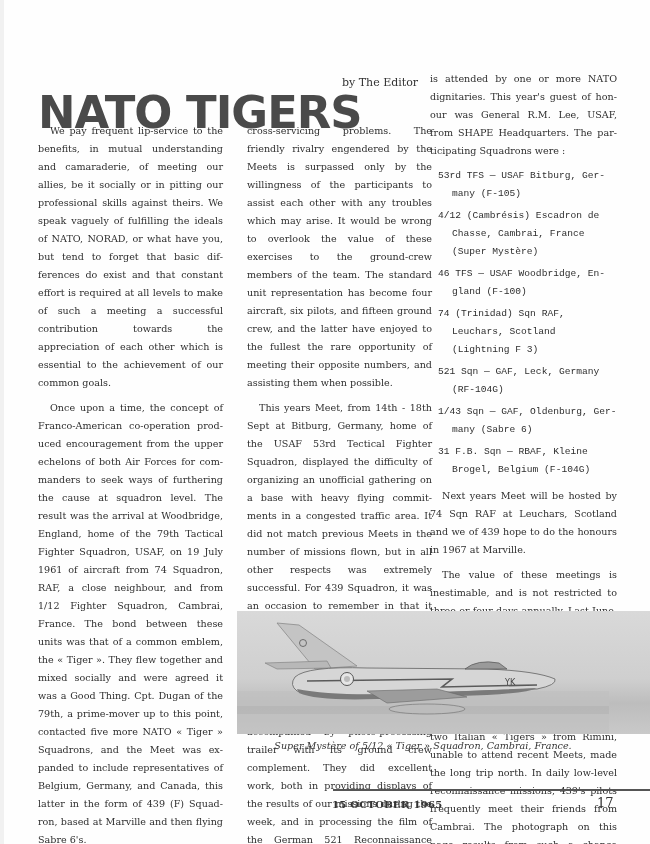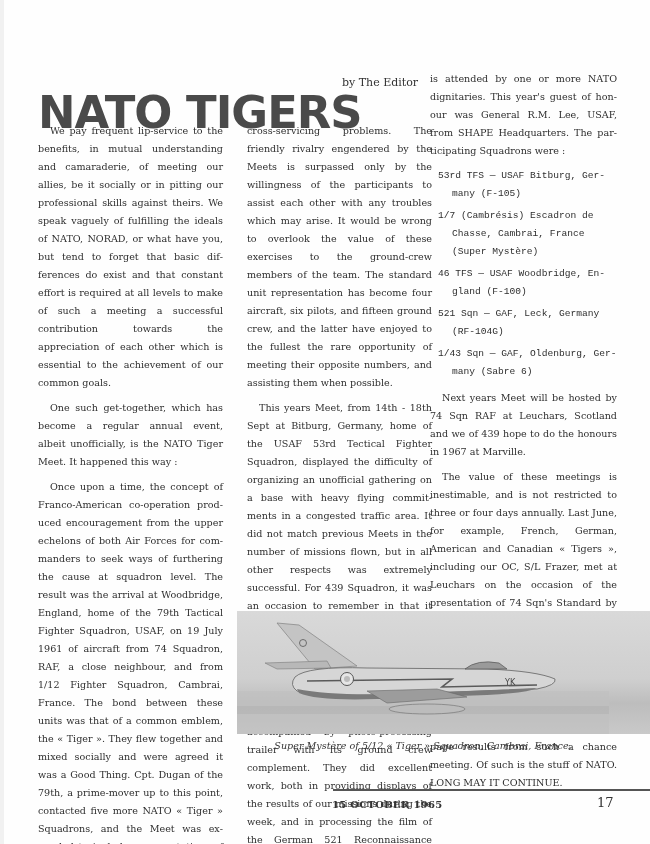--- a/index.html
+++ b/index.html
@@ -39,39 +39,40 @@
 <body>
 
 <div class="page">
   <div class="edge"></div>
 
   <h1 class="title">NATO TIGERS</h1>
   <div class="byline">by The Editor</div>
 
   <div class="col col1">
     <p>We pay frequent lip-service to the benefits, in mutual understanding and camaraderie, of meeting our allies, be it socially or in pitting our profes­sional skills against theirs. We speak vaguely of fulfilling the ideals of NATO, NORAD, or what have you, but tend to forget that basic dif­ferences do exist and that constant effort is required at all levels to make of such a meeting a successful contribution towards the appreciation of each other which is essential to the achievement of our common goals.</p>
-    <p>One such get-together, which has become a regular annual event, albeit unofficially, is the NATO Tiger Meet. It happened this way :</p>
     <p>Once upon a time, the concept of Franco-American co-operation prod­uced encouragement from the upper echelons of both Air Forces for com­manders to seek ways of furthering the cause at squadron level. The result was the arrival at Woodbridge, England, home of the 79th Tactical Fighter Squadron, USAF, on 19 July 1961 of aircraft from 74 Squadron, RAF, a close neighbour, and from 1/12 Fighter Squadron, Cambrai, France. The bond between these units was that of a common emblem, the « Tiger ». They flew together and mixed socially and were agreed it was a Good Thing. Cpt. Dugan of the 79th, a prime-mover up to this point, contacted five more NATO « Tiger » Squadrons, and the Meet was ex­panded to include representatives of Belgium, Germany, and Canada, this latter in the form of 439 (F) Squad­ron, based at Marville and then flying Sabre 6's.</p>
     <p>The Meets of 1962 (Again at Wood­bridge), 1963 at Kleine Brogel, Bel­gium, home of the 31st Fighter- Bom­ber Squadron, and 1964, hosted by the 1/12 Escadron de Chasse at Cam­brai, France, set a pattern of three to four days of intensive flying, inter­spersed with highly successful social gatherings. During these three meet­ings, 490 sorties were flown - inter­cepts, air to ground, low-level navig­ation, and demonstration flights comprising the majority of that total. Maximum benefit was derived from comparing techniques and solving</p>
   </div>
 
   <div class="col col2">
     <p class="noindent">cross-servicing problems. The friendly rivalry engendered by the Meets is surpassed only by the willingness of the participants to assist each other with any troubles which may arise. It would be wrong to overlook the value of these exercises to the ground-crew members of the team. The standard unit representation has become four aircraft, six pilots, and fifteen ground crew, and the latter have enjoyed to the fullest the rare opportunity of meeting their opposite numbers, and assisting them when possible.</p>
     <p>This years Meet, from 14th - 18th Sept at Bitburg, Germany, home of the USAF 53rd Tectical Fighter Squadron, displayed the difficulty of organizing an unofficial gathering on a base with heavy flying commit­ments in a congested traffic area. It did not match previous Meets in the number of missions flown, but in all other respects was extremely success­ful. For 439 Squadron, it was an oc­casion to remember in that it was the first Meet we have been able to attend with our operational aircraft, now of course the reconnaissance ver­sion of the CF 104. In fact, it was an ideal exercise in deployment, as we were accompanied by photo-proces­sing trailer with its ground crew complement. They did excellent work, both in providing displays of the results of our missions during the week, and in processing the film of the German 521 Reconnaissance Squadron from Leck (RF-104Gs), which was new to them.</p>
     <p>While the Tiger Meets are organiz­ed entirely by the participating squadrons, each year the final dinner</p>
   </div>
 
   <div class="col col3">
     <p class="noindent">is attended by one or more NATO dignitaries. This year's guest of hon­our was General R.M. Lee, USAF, from SHAPE Headquarters. The par­ticipating Squadrons were :</p>
     <ul class="sq-list">
       <li>53rd TFS — USAF Bitburg, Ger­many (F-105)</li>
-      <li>1/7 (Cambrésis) Escadron de Chas­se, Cambrai, France (Super Mys­tère)</li>
+      <li>4/12 (Cambrésis) Escadron de Chas­se, Cambrai, France (Super Mys­tère)</li>
       <li>46 TFS — USAF Woodbridge, En­gland (F-100)</li>
+      <li>74 (Trinidad) Sqn RAF, Leuchars, Scotland (Lightning F 3)</li>
       <li>521 Sqn — GAF, Leck, Germany (RF-104G)</li>
       <li>1/43 Sqn — GAF, Oldenburg, Ger­many (Sabre 6)</li>
+      <li>31 F.B. Sqn — RBAF, Kleine Brog­el, Belgium (F-104G)</li>
     </ul>
     <p>Next years Meet will be hosted by 74 Sqn RAF at Leuchars, Scotland and we of 439 hope to do the honours in 1967 at Marville.</p>
     <p>The value of these meetings is inestimable, and is not restricted to three or four days annually. Last June, for example, French, German, American and Canadian « Tigers », including our OC, S/L Frazer, met at Leuchars on the occasion of the presentation of 74 Sqn's Standard by HRH The Princess Margaret. Even two Italian « Tigers » from Rimini, unable to attend recent Meets, made the long trip north. In daily low-level reconnaissance missions, 439's pilots frequently meet their friends from Cambrai. The photograph on this page results from such a chance meeting. Of such is the stuff of NATO. LONG MAY IT CONTINUE.</p>
   </div>
 
   <div class="photo">
     <svg width="372" height="123" viewBox="0 0 372 123">
 
       <rect x="0" y="80" width="372" height="43" fill="#bfbfbf" opacity="0.6"></rect>
       <rect x="0" y="95" width="372" height="8" fill="#b0b0b0" opacity="0.5"></rect>

